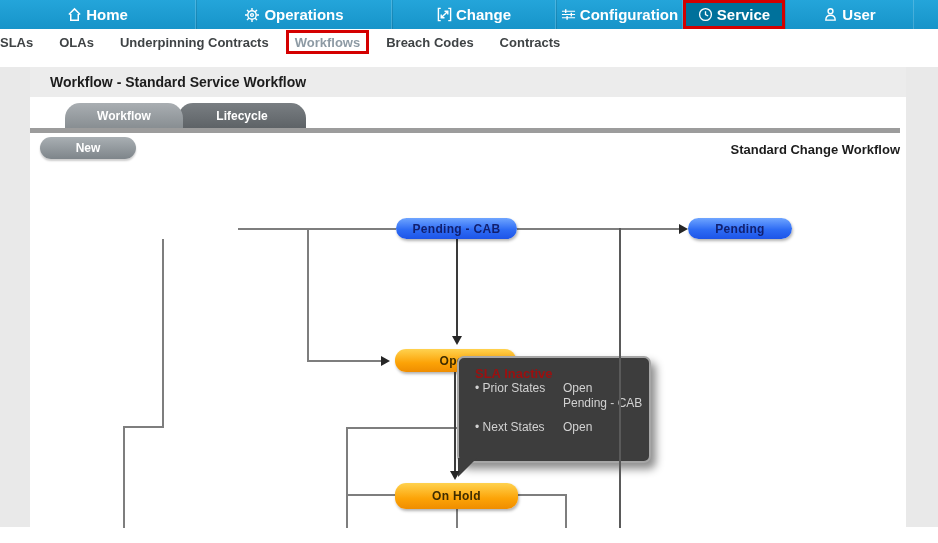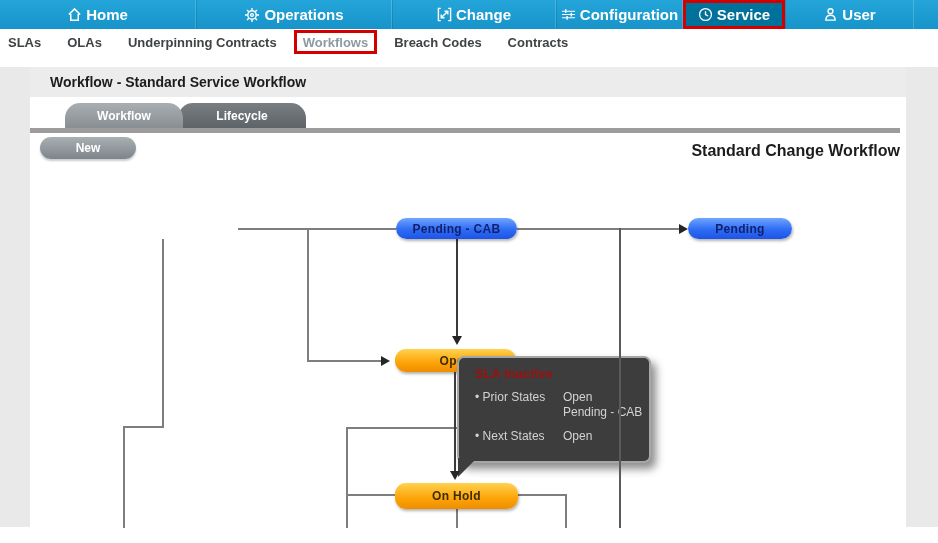--- a/index.html
+++ b/index.html
@@ -25,21 +25,21 @@
   .nav-item:first-child{border-left:none;}
   .nav-item.active{
     background:#00719b;
     border:3px solid #d40000;
   }
   .nav-item svg{display:block;}
   
   .subnav{
     position:absolute;left:0;top:29px;width:938px;height:26px;
     background:#ffffff;display:flex;align-items:center;
-    padding-left:8px;box-sizing:border-box;gap:26px;
+    box-sizing:border-box;gap:26px;
     font-size:13px;font-weight:bold;color:#3f4345;z-index:15;
   }
   .subnav-item{cursor:pointer;white-space:nowrap;}
   .subnav-item.dimmed{color:#8d9aa4;position:relative;}
   .red-frame{
     position:absolute;left:-9px;right:-9px;top:-5px;bottom:-4px;
     border:3px solid #d40000;
   }
   
   .gray-band{position:absolute;left:0;top:67px;width:938px;height:460px;background:#e9e9e9;}
@@ -61,21 +61,21 @@
   .new-btn{
     position:absolute;left:10px;top:70px;width:96px;height:22px;
     border-radius:11px;border:none;
     background:linear-gradient(#a9afb3,#7e858a);
     color:#ffffff;font-size:12px;font-weight:bold;
     font-family:"Liberation Sans","DejaVu Sans",sans-serif;
     box-shadow:0 2px 2px rgba(0,0,0,.2);cursor:pointer;
   }
   .wf-name{
     position:absolute;right:6px;top:75px;
-    font-size:16px;font-weight:bold;color:#1c1c1c;
+    font-size:13px;font-weight:bold;color:#1c1c1c;
   }
   
   .diagram{position:absolute;left:0;top:0;width:938px;height:543px;pointer-events:none;}
   .hline,.vline{position:absolute;background:#7e7e7e;}
   .hline{height:2px;}
   .vline{width:2px;}
   .dark{background:#3a3a3a;}
   .arr-r{position:absolute;width:0;height:0;
     border-top:5px solid transparent;border-bottom:5px solid transparent;
     border-left:9px solid #262626;}
@@ -96,21 +96,21 @@
     position:absolute;left:457px;top:356px;width:194px;height:107px;
     background:#3d3d3d;border:2px solid #a6a6a6;border-radius:7px;
     box-shadow:5px 6px 9px rgba(0,0,0,.45);
     box-sizing:border-box;padding:8px 6px 4px 16px;
     color:#d2d2d2;font-size:12px;z-index:5;pointer-events:auto;
   }
   .tooltip-tail{
     position:absolute;left:-1px;bottom:-16px;width:0;height:0;
     border-top:19px solid #3d3d3d;border-right:19px solid transparent;
   }
-  .tt-title{color:#9b1010;font-weight:bold;font-size:13px;margin-bottom:9px;}
+  .tt-title{color:#9b1010;font-weight:bold;font-size:13px;}
   .tt-row{display:flex;margin-bottom:9px;line-height:15px;}
   .tt-label{width:88px;flex:none;}
   .over-tip{z-index:6;}
 </style>
 </head>
 <body>
 
 <div class="navbar">
   <div class="nav-item" style="width:196px;">
     <span>

